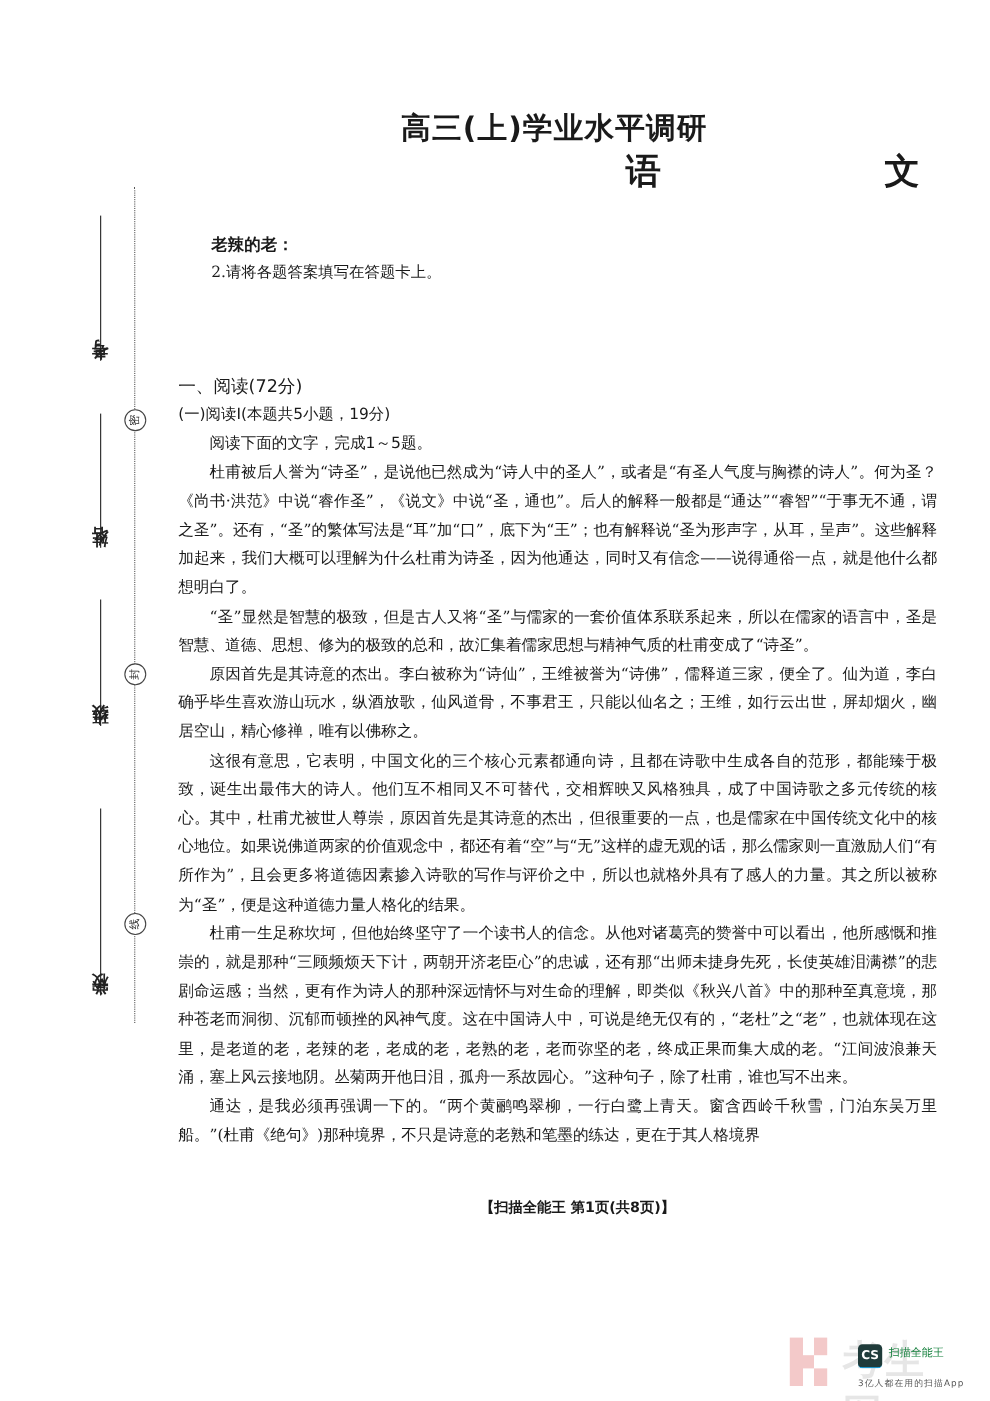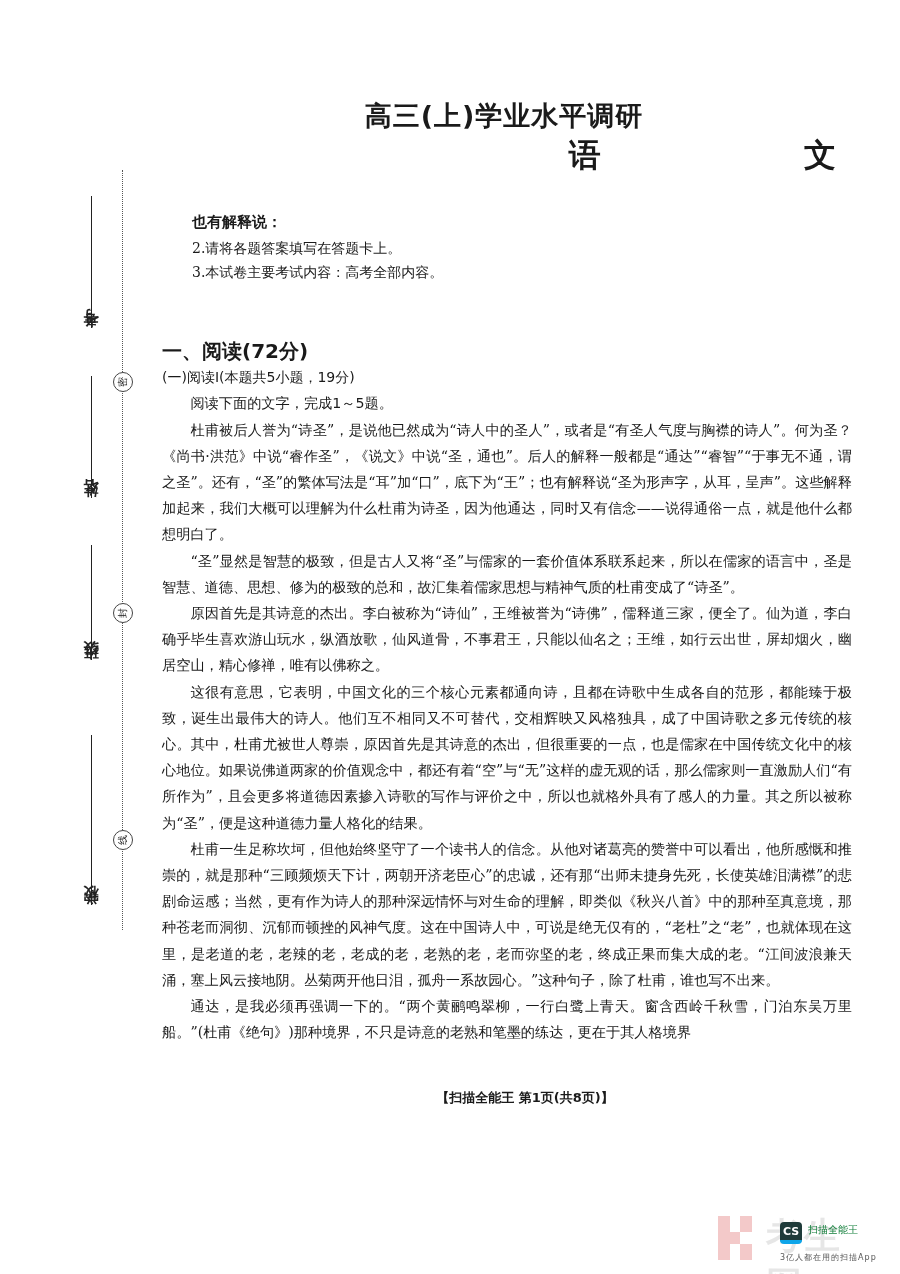--- a/index.html
+++ b/index.html
@@ -42,21 +42,21 @@
   .notice {
     position: absolute; left: 192px; top: 210px;
     font-size: 14px; line-height: 24px;
   }
   .notice .head { font-family: "DejaVu Sans", sans-serif; font-weight: bold; font-size: 15px; margin-bottom: 2px; }
 
   .content {
     position: absolute; left: 162px; top: 338px; width: 690px;
     font-size: 14.2px; line-height: 26.2px; text-align: justify;
   }
-  .content .sec { font-family: "DejaVu Sans", sans-serif; font-weight: bold; font-size: 20px; }
+  .content .sec { font-family: "DejaVu Sans", sans-serif; font-weight: normal; font-size: 16px; }
   .content .sub { font-family: "DejaVu Sans", sans-serif; font-size: 14px; }
   .content .instr { text-indent: 2em; font-family: "DejaVu Sans", sans-serif; }
   .content p { margin: 0; text-indent: 2em; }
 
   .footer {
     position: absolute; left: 0; right: 0; top: 1089px; text-align: center;
     padding-left: 150px; font-family: "DejaVu Sans", sans-serif; font-size: 13px; font-weight: bold;
   }
 
   .wm {
@@ -70,21 +70,21 @@
     position: absolute; left: 48px; top: 2px; color: #e6e6e6;
     font-family: "DejaVu Sans", sans-serif; font-size: 36px; font-weight: bold; letter-spacing: 2px;
   }
   .cs {
     position: absolute; left: 780px; top: 1222px; width: 110px; height: 44px;
   }
   .cs .logo {
     position: absolute; left: 0; top: 0; width: 22px; height: 22px;
     background: #1f3b3a; border-radius: 4px; color: #fff;
     font-family: "DejaVu Sans", sans-serif; font-weight: bold; font-size: 11px;
-    line-height: 20px; text-align: center; border-bottom: 4px solid #0ea5e9; box-sizing: border-box;
+    line-height: 20px; text-align: center; border-bottom: 1px solid #0ea5e9; box-sizing: border-box;
   }
   .cs .name {
     position: absolute; left: 28px; top: 1px; font-family: "DejaVu Sans", sans-serif;
     font-size: 10px; color: #15803d; white-space: nowrap;
   }
   .cs .tag {
     position: absolute; left: 0; top: 30px; font-family: "DejaVu Sans", sans-serif;
     font-size: 8px; color: #555; white-space: nowrap; letter-spacing: 1px;
   }
 </style>
@@ -110,23 +110,22 @@
 </div>
 <div class="field" style="top:735px">
   <span class="label">学校</span>
   <span class="line" style="height:170px"></span>
 </div>
 
 <div class="title">高三(上)学业水平调研</div>
 <div class="subject">语 文</div>
 
 <div class="notice">
-  <div class="head">也有解释说：</div>
+  <div class="head">老辣的老：</div>
   <div>2.请将各题答案填写在答题卡上。</div>
-  <div>3.本试卷主要考试内容：高考全部内容。</div>
 </div>
 
 <div class="content">
   <div class="sec">一、阅读(72分)</div>
   <div class="sub">(一)阅读Ⅰ(本题共5小题，19分)</div>
   <div class="instr">阅读下面的文字，完成1～5题。</div>
   <p>杜甫被后人誉为“诗圣”，是说他已然成为“诗人中的圣人”，或者是“有圣人气度与胸襟的诗人”。何为圣？《尚书·洪范》中说“睿作圣”，《说文》中说“圣，通也”。后人的解释一般都是“通达”“睿智”“于事无不通，谓之圣”。还有，“圣”的繁体写法是“耳”加“口”，底下为“王”；也有解释说“圣为形声字，从耳，呈声”。这些解释加起来，我们大概可以理解为什么杜甫为诗圣，因为他通达，同时又有信念——说得通俗一点，就是他什么都想明白了。</p>
   <p>“圣”显然是智慧的极致，但是古人又将“圣”与儒家的一套价值体系联系起来，所以在儒家的语言中，圣是智慧、道德、思想、修为的极致的总和，故汇集着儒家思想与精神气质的杜甫变成了“诗圣”。</p>
   <p>原因首先是其诗意的杰出。李白被称为“诗仙”，王维被誉为“诗佛”，儒释道三家，便全了。仙为道，李白确乎毕生喜欢游山玩水，纵酒放歌，仙风道骨，不事君王，只能以仙名之；王维，如行云出世，屏却烟火，幽居空山，精心修禅，唯有以佛称之。</p>
   <p>这很有意思，它表明，中国文化的三个核心元素都通向诗，且都在诗歌中生成各自的范形，都能臻于极致，诞生出最伟大的诗人。他们互不相同又不可替代，交相辉映又风格独具，成了中国诗歌之多元传统的核心。其中，杜甫尤被世人尊崇，原因首先是其诗意的杰出，但很重要的一点，也是儒家在中国传统文化中的核心地位。如果说佛道两家的价值观念中，都还有着“空”与“无”这样的虚无观的话，那么儒家则一直激励人们“有所作为”，且会更多将道德因素掺入诗歌的写作与评价之中，所以也就格外具有了感人的力量。其之所以被称为“圣”，便是这种道德力量人格化的结果。</p>

